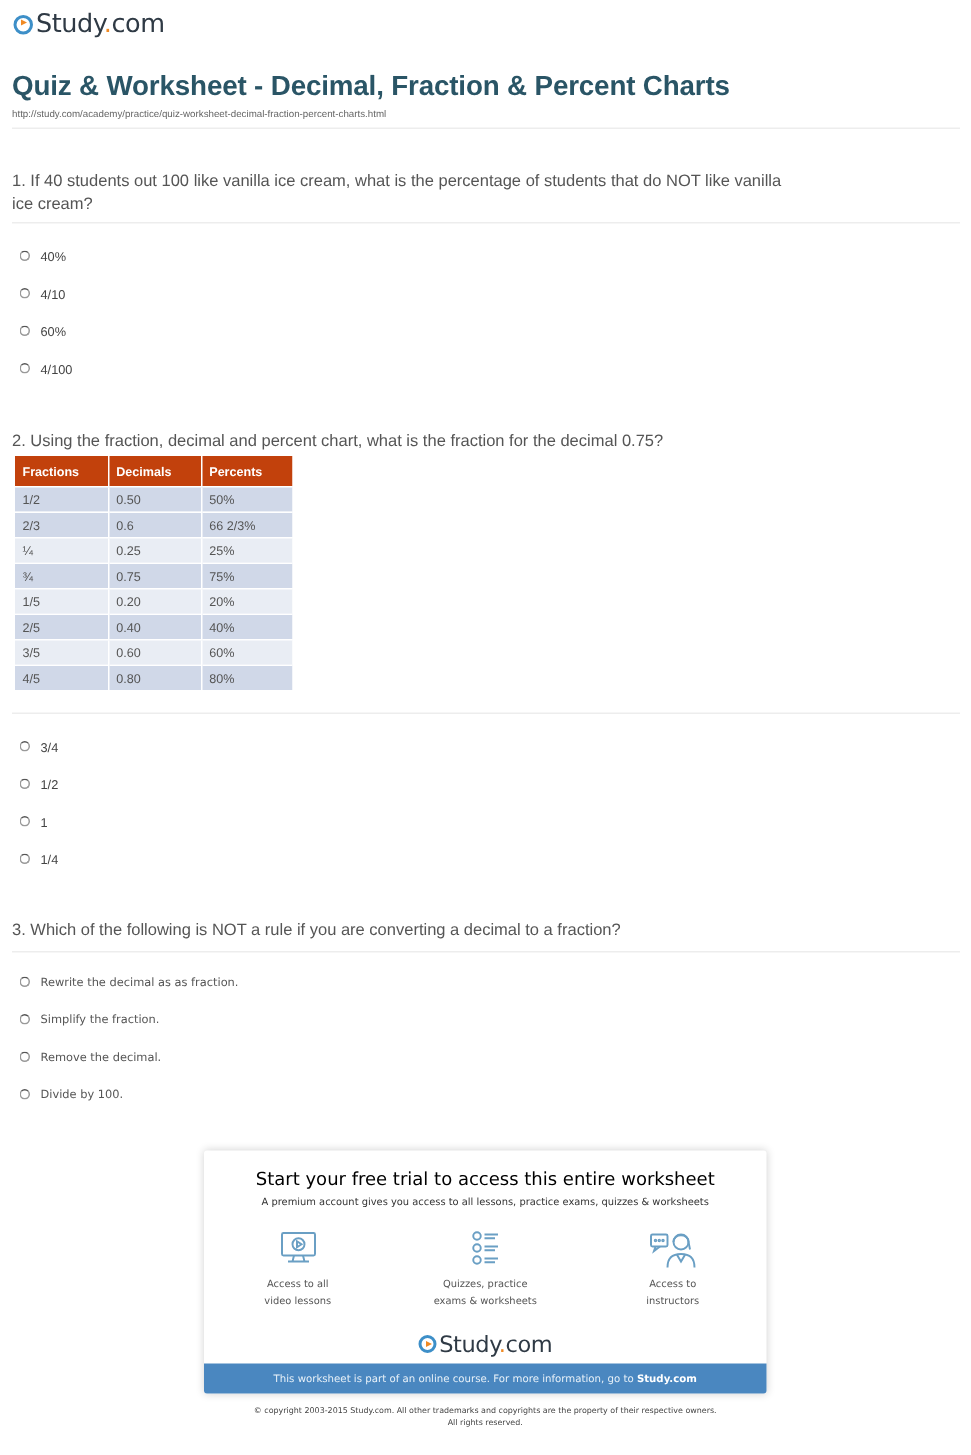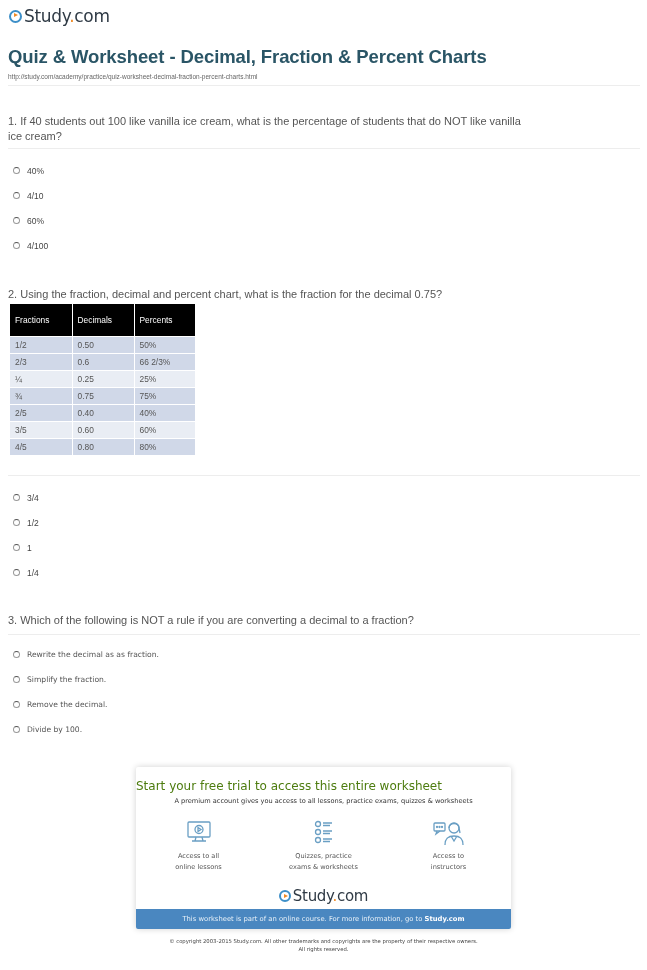--- a/index.html
+++ b/index.html
@@ -17,28 +17,28 @@
     .hr { position: absolute; left: 8px; width: 632px; height: 1px; background: #ededed; }
 
     .question { position: absolute; left: 8px; font-size: 11px; color: #555; line-height: 15px; width: 520px; }
     .options { position: absolute; left: 13px; }
     .option { display: flex; align-items: center; height: 25px; font-size: 8.5px; color: #444; }
     .radio { width: 7px; height: 7px; border-radius: 50%; border: 1px solid #999; border-top-color: #555; margin-right: 7px; background: #fff; }
     .option-label { }
     .q3opts .option-label { font-family: "DejaVu Sans", sans-serif; font-weight: normal; font-size: 7.6px; color: #555; }
 
     table.chart { position: absolute; left: 10px; top: 304px; border-collapse: collapse; font-size: 8.4px; color: #555; }
-    table.chart th { background: #000000; color: #fff; text-align: left; font-weight: normal; padding: 0 5px; height: 32px; border-right: 1px solid #fff; }
+    table.chart th { background: #c2410c; color: #fff; text-align: left; font-weight: bold; padding: 0 5px; height: 20px; border-right: 1px solid #fff; }
     table.chart td { padding: 0 5px; height: 17px; border-right: 1px solid #fff; border-top: 1px solid #fff; }
     table.chart tr.odd td { background: #d0d8e8; }
     table.chart tr.even td { background: #e9edf4; }
     table.chart .c1 { width: 62px; } table.chart .c2 { width: 62px; } table.chart .c3 { width: 61px; }
 
     .promo { position: absolute; left: 136px; top: 767px; width: 375px; height: 162px; background: #fff; box-shadow: 0 0 6px rgba(0,0,0,0.18); border-radius: 2px; }
-    .promo-head { position: absolute; top: 12px; width: 100%; font-family: "DejaVu Sans", sans-serif; font-size: 12px; color: #4d7c0f; }
+    .promo-head { position: absolute; top: 12px; width: 100%; text-align: center; font-family: "DejaVu Sans", sans-serif; font-size: 12px; color: #000000; }
     .promo-sub { position: absolute; top: 30px; width: 100%; text-align: center; font-family: "DejaVu Sans", sans-serif; font-size: 6.6px; color: #333; }
     .features { position: absolute; top: 52px; left: 0; width: 100%; display: flex; justify-content: space-around; padding: 0 0; }
     .feature { width: 84px; text-align: center; }
     .feature svg { display: block; margin: 0 auto; }
     .feature-label { font-family: "DejaVu Sans", sans-serif; font-size: 6.6px; color: #555; line-height: 11px; margin-top: 4px; }
     .promo-logo { position: absolute; top: 120px; width: 100%; display: flex; justify-content: center; align-items: center; }
     .promo-logo .logo-mark { width: 12px; height: 12px; }
     .promo-logo .logo-text { font-size: 15px; }
     .promo-bar { position: absolute; left: 0; bottom: 0; width: 100%; height: 20px; background: #4a87c0; color: #e8f1f8; font-family: "DejaVu Sans", sans-serif; font-size: 6.8px; text-align: center; line-height: 20px; border-radius: 0 0 2px 2px; }
     .promo-bar b { color: #fff; }
@@ -97,20 +97,25 @@
   <tr class="even">
         <td>¼</td>
         <td>0.25</td>
         <td>25%</td>
       </tr>
   <tr class="odd">
         <td>¾</td>
         <td>0.75</td>
         <td>75%</td>
       </tr>
+  <tr class="even">
+        <td>1/5</td>
+        <td>0.20</td>
+        <td>20%</td>
+      </tr>
   <tr class="odd">
         <td>2/5</td>
         <td>0.40</td>
         <td>40%</td>
       </tr>
   <tr class="even">
         <td>3/5</td>
         <td>0.60</td>
         <td>60%</td>
       </tr>
@@ -166,21 +171,21 @@
   <div class="promo-head">Start your free trial to access this entire worksheet</div>
   <div class="promo-sub">A premium account gives you access to all lessons, practice exams, quizzes &amp; worksheets</div>
   <div class="features">
     <div class="feature">
       <svg width="30" height="28" viewBox="0 0 30 28" fill="none" stroke="#6a9fc4" stroke-width="1.3">
         <rect x="4" y="3" width="22" height="15" rx="1"></rect>
         <circle cx="15" cy="10.5" r="4"></circle>
         <path d="M14 8.5 L17 10.5 L14 12.5 Z"></path>
         <path d="M12 18 L11 22 M18 18 L19 22 M8 22 H22"></path>
       </svg>
-      <div class="feature-label"><span>Access to all</span><br><span>online lessons</span></div>
+      <div class="feature-label"><span>Access to all</span><br><span>video lessons</span></div>
     </div>
     <div class="feature">
       <svg width="30" height="28" viewBox="0 0 30 28" fill="none" stroke="#6a9fc4" stroke-width="1.3">
         <circle cx="9" cy="5" r="2.5"></circle>
           <circle cx="9" cy="13" r="2.5"></circle>
           <circle cx="9" cy="21" r="2.5"></circle>
         <path d="M14 4 H23 M14 6.5 H21 M14 12 H23 M14 14.5 H21 M14 20 H23 M14 22.5 H21"></path>
       </svg>
       <div class="feature-label"><span>Quizzes, practice</span><br><span>exams &amp; worksheets</span></div>
     </div>

